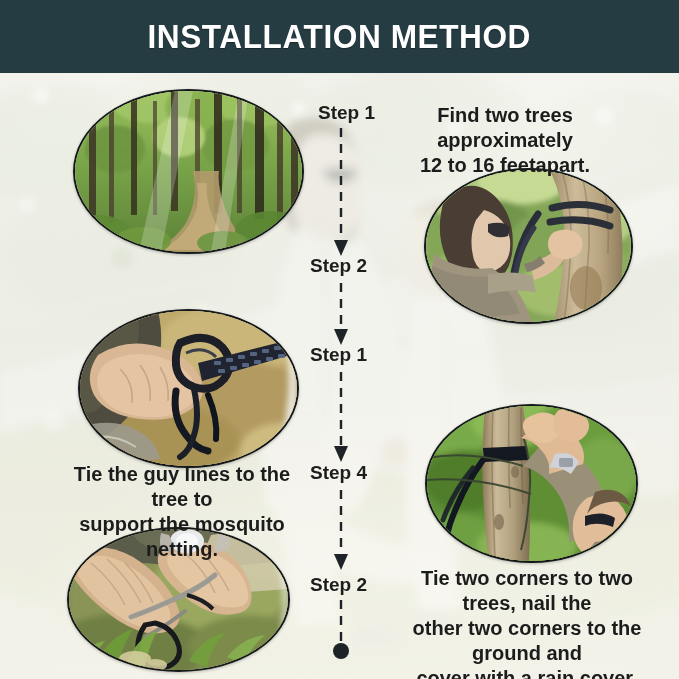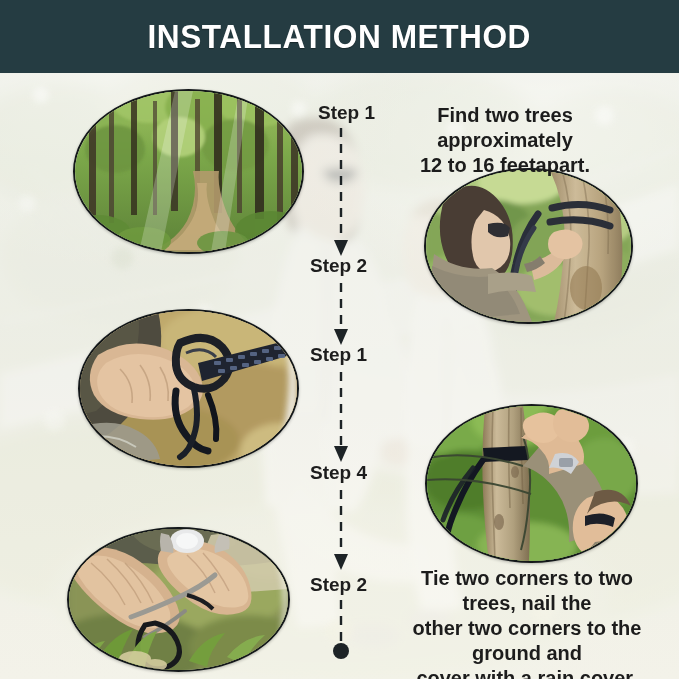--- a/index.html
+++ b/index.html
@@ -540,20 +540,22 @@
   <div class="step-label" style="left:310px;top:344px;">Step 1</div>
 
   <div class="connector" style="left:325px;top:372px;">
     <svg width="32" height="92" aria-hidden="true">
       <line x1="16" y1="0" x2="16" y2="74" stroke="#1d2326" stroke-width="2.4" stroke-dasharray="9 7"></line>
       <polygon points="16,90 9,74 23,74" fill="#1d2326"></polygon>
     </svg>
   </div>
 
   <div class="step-label" style="left:310px;top:462px;">Step 4</div>
+  <div class="step-text" style="left:68px;top:462px;width:228px;">Tie the guy lines to the tree to
+support the mosquito netting.</div>
 
   <div class="connector" style="left:325px;top:490px;">
     <svg width="32" height="82" aria-hidden="true">
       <line x1="16" y1="0" x2="16" y2="64" stroke="#1d2326" stroke-width="2.4" stroke-dasharray="9 7"></line>
       <polygon points="16,80 9,64 23,64" fill="#1d2326"></polygon>
     </svg>
   </div>
 
   <div class="step-label" style="left:310px;top:574px;">Step 2</div>
   <div class="step-text right" style="left:398px;top:566px;width:258px;">Tie two corners to two trees, nail the

